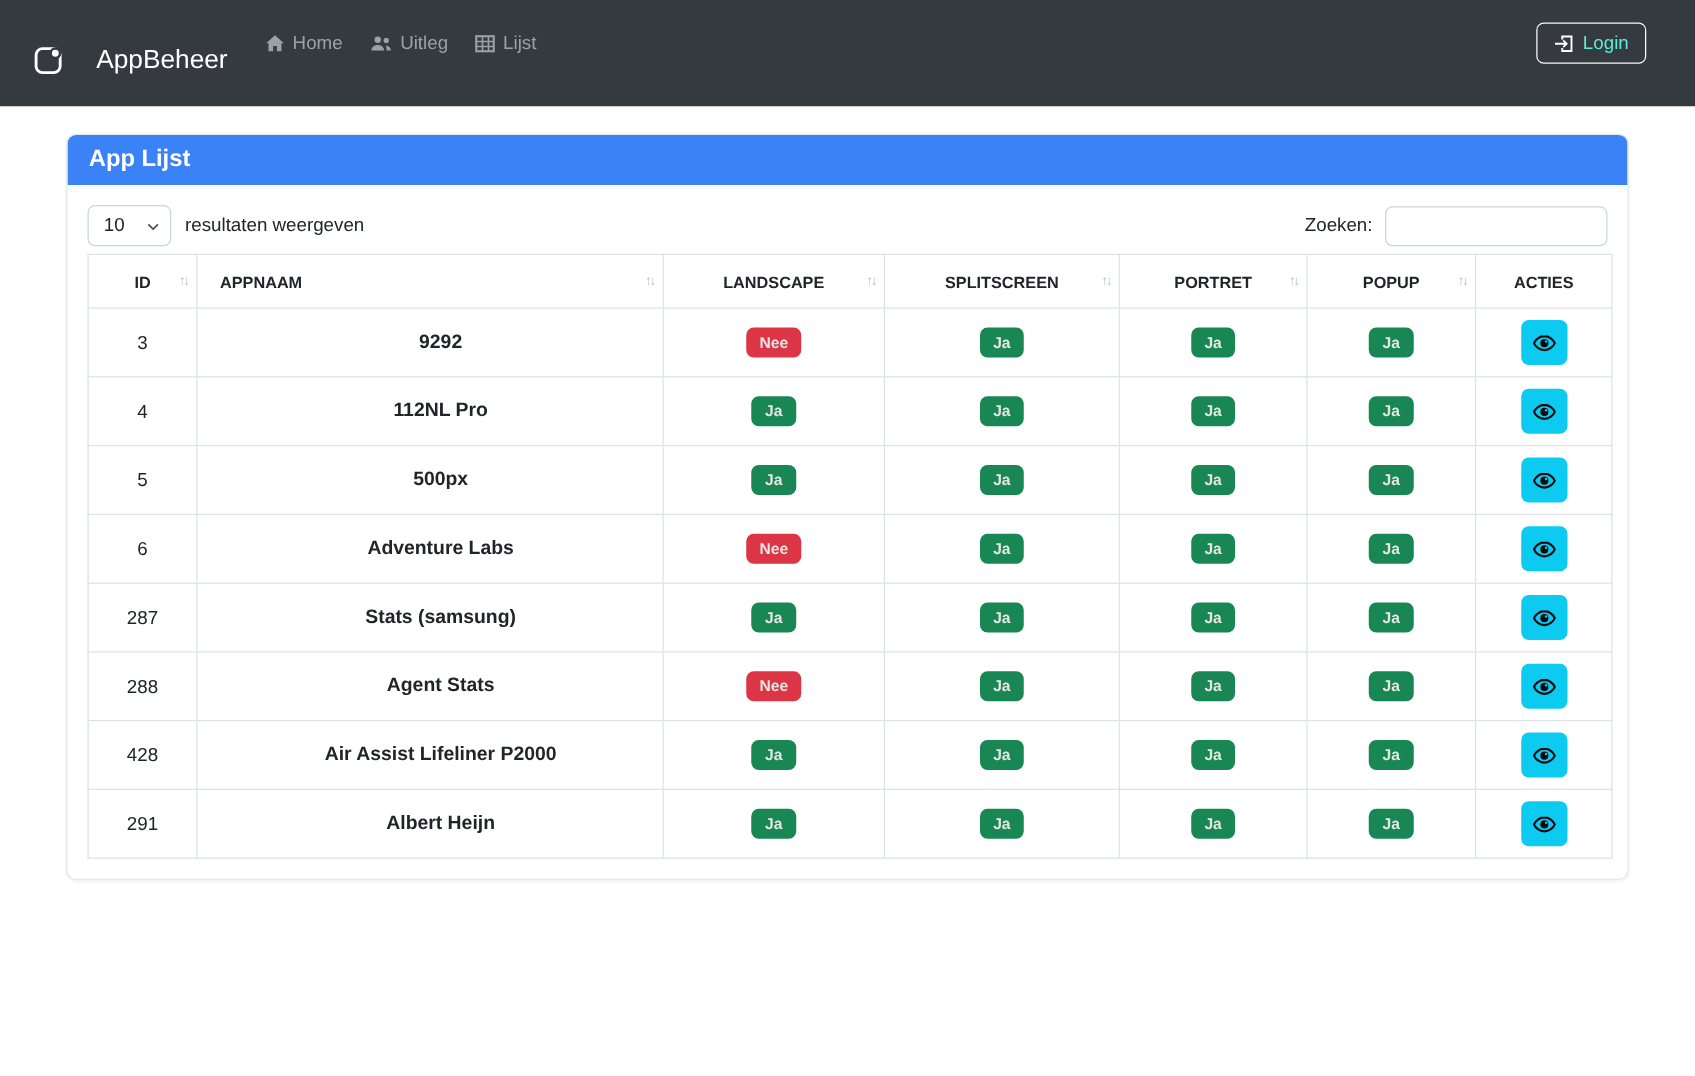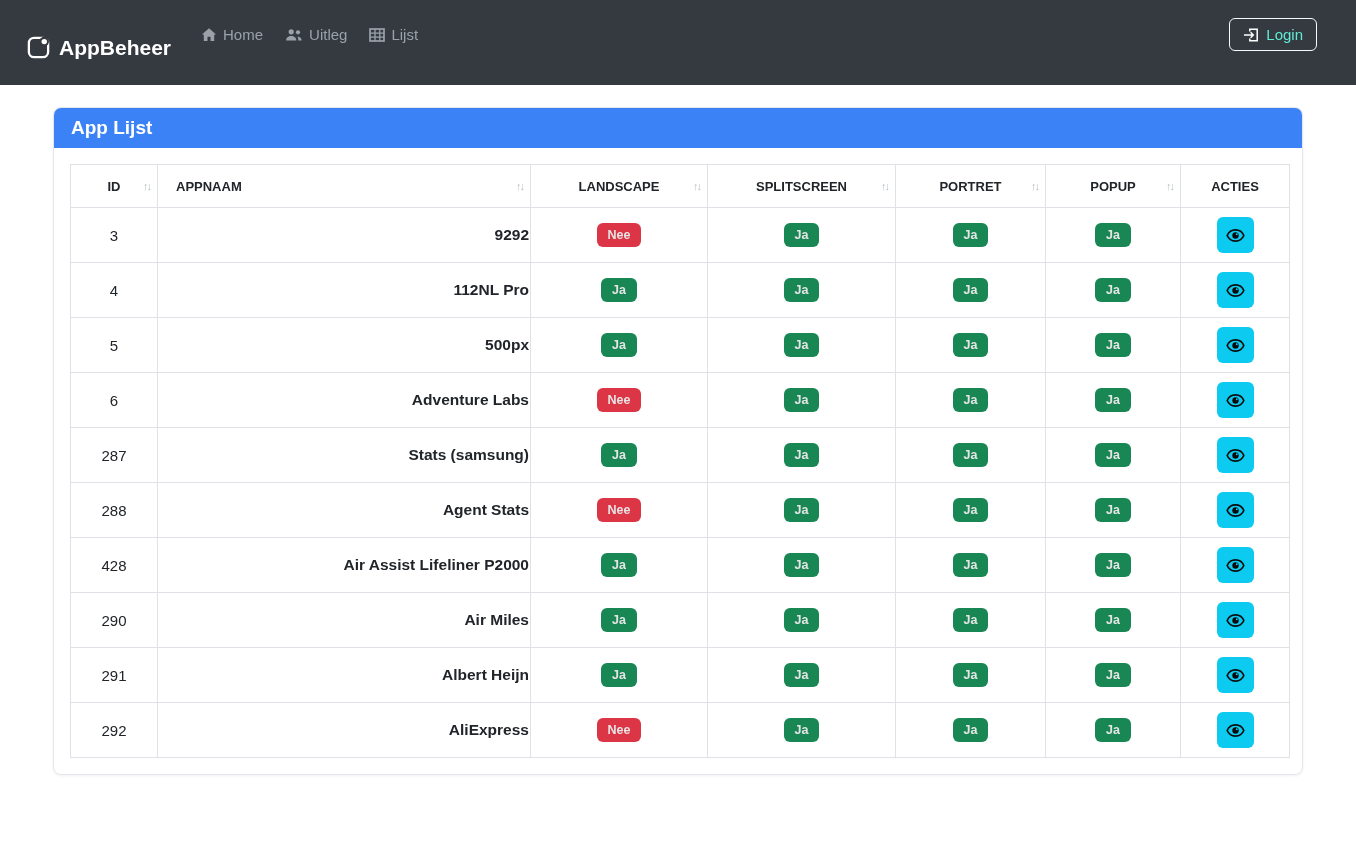--- a/index.html
+++ b/index.html
@@ -10,22 +10,22 @@
     font-family: "Liberation Sans", sans-serif;
   }
 
   
   .navbar {
     height: 85px; background: #343a40;
     display: flex; align-items: center;
     padding: 0 39px 0 27px;
   }
   .brand {
-    display: flex; align-items: flex-start; gap: 9px;
-    color: #ffffff; font-size: 21px; font-weight: bold;
+    display: flex; align-items: flex-end; gap: 27px;
+    color: #ffffff; font-size: 21px; font-weight: normal;
     text-decoration: none; position: relative; top: 5px; cursor: pointer;
   }
   .nav-links {
     display: flex; gap: 22px;
     margin-left: 30px; position: relative; top: -8px;
   }
   .nav-link {
     display: flex; align-items: center; gap: 6px;
     color: #9aa1a8; font-size: 15px; text-decoration: none; cursor: pointer;
   }
@@ -84,21 +84,21 @@
     height: 43px; font-size: 13px; font-weight: bold;
     color: #212529; padding: 0 10px; position: relative;
     text-align: center; cursor: pointer; white-space: nowrap;
   }
   th.left { text-align: left; padding-left: 18px; }
   .sort-icons {
     position: absolute; right: 7px; top: 50%; transform: translateY(-50%);
     color: #bcc1c6; font-size: 11px; letter-spacing: -2px; font-weight: normal;
   }
   td { height: 55px; text-align: center; font-size: 15px; vertical-align: middle; }
-  td.appnaam { text-align: right; padding-left: 18px; font-weight: bold; font-size: 15.5px; }
+  td.appnaam { text-align: center; padding-left: 18px; font-weight: bold; font-size: 15.5px; }
   .badge {
     display: inline-block; padding: 6px 11px; border-radius: 6px;
     color: #e5e5e5; font-size: 12.5px; font-weight: bold; line-height: 1;
   }
   .badge-ja  { background: #198754; }
   .badge-nee { background: #dc3545; }
   .eye-btn {
     width: 37px; height: 36px; border: none; border-radius: 6px;
     background: #0dcaf0; display: inline-flex;
     align-items: center; justify-content: center;
@@ -181,20 +181,38 @@
     </span>
     <span>Login</span>
   </button>
 </div>
 
 <div class="page">
   <div class="card">
     <div class="card-header">App Lijst</div>
     <div class="card-body">
 
+      <div class="controls">
+        <span class="select-wrap">
+          <select class="page-size-select">
+            <option selected="">10</option>
+          </select>
+          <span class="select-chevron">
+            <svg width="11" height="11" viewBox="0 0 16 16">
+                <path d="M3 5.5l5 5 5-5" fill="none" stroke="#49505" stroke-width="2" stroke-linecap="round" stroke-linejoin="round"></path>
+                <path d="M3 5.5l5 5 5-5" fill="none" stroke="#495057" stroke-width="2" stroke-linecap="round" stroke-linejoin="round"></path>
+              </svg>
+          </span>
+        </span>
+        <span class="controls-label">resultaten weergeven</span>
+        <span class="search">
+          <span class="search-label">Zoeken:</span>
+          <input class="search-input" type="text" value="" style="">
+        </span>
+      </div>
 
       <table>
         <colgroup>
           <col style="width:87px">
             <col style="width:373px">
             <col style="width:177px">
           <col style="width:188px">
             <col style="width:150px">
             <col style="width:135px">
             <col style="width:109px">
@@ -310,53 +328,23 @@
               <td><span class="badge badge-ja">Ja</span></td>
               <td><button class="eye-btn">
                   <span style="line-height:0;"><svg width="19" height="19" viewBox="0 0 16 16">
                       <path d="M8 3.3C4.7 3.3 2 5.6 1 8c1 2.4 3.7 4.7 7 4.7S14 10.4 15 8c-1-2.4-3.7-4.7-7-4.7z" fill="none" stroke="#0b0b0b" stroke-width="1.4"></path>
                       <circle cx="8" cy="8" r="2.7" fill="#0b0b0b"></circle>
                       <circle cx="9.1" cy="6.9" r="0.8" fill="#0dcaf0"></circle>
                     </svg></span>
                 </button></td>
             </tr>
             <tr>
-              <td>290</td>
-              <td class="appnaam">Air Miles</td>
-              <td><span class="badge badge-ja">Ja</span></td>
-              <td><span class="badge badge-ja">Ja</span></td>
-              <td><span class="badge badge-ja">Ja</span></td>
-              <td><span class="badge badge-ja">Ja</span></td>
-              <td><button class="eye-btn">
-                  <span style="line-height:0;"><svg width="19" height="19" viewBox="0 0 16 16">
-                      <path d="M8 3.3C4.7 3.3 2 5.6 1 8c1 2.4 3.7 4.7 7 4.7S14 10.4 15 8c-1-2.4-3.7-4.7-7-4.7z" fill="none" stroke="#0b0b0b" stroke-width="1.4"></path>
-                      <circle cx="8" cy="8" r="2.7" fill="#0b0b0b"></circle>
-                      <circle cx="9.1" cy="6.9" r="0.8" fill="#0dcaf0"></circle>
-                    </svg></span>
-                </button></td>
-            </tr>
-            <tr>
               <td>291</td>
               <td class="appnaam">Albert Heijn</td>
               <td><span class="badge badge-ja">Ja</span></td>
-              <td><span class="badge badge-ja">Ja</span></td>
-              <td><span class="badge badge-ja">Ja</span></td>
-              <td><span class="badge badge-ja">Ja</span></td>
-              <td><button class="eye-btn">
-                  <span style="line-height:0;"><svg width="19" height="19" viewBox="0 0 16 16">
-                      <path d="M8 3.3C4.7 3.3 2 5.6 1 8c1 2.4 3.7 4.7 7 4.7S14 10.4 15 8c-1-2.4-3.7-4.7-7-4.7z" fill="none" stroke="#0b0b0b" stroke-width="1.4"></path>
-                      <circle cx="8" cy="8" r="2.7" fill="#0b0b0b"></circle>
-                      <circle cx="9.1" cy="6.9" r="0.8" fill="#0dcaf0"></circle>
-                    </svg></span>
-                </button></td>
-            </tr>
-            <tr>
-              <td>292</td>
-              <td class="appnaam">AliExpress</td>
-              <td><span class="badge badge-nee">Nee</span></td>
               <td><span class="badge badge-ja">Ja</span></td>
               <td><span class="badge badge-ja">Ja</span></td>
               <td><span class="badge badge-ja">Ja</span></td>
               <td><button class="eye-btn">
                   <span style="line-height:0;"><svg width="19" height="19" viewBox="0 0 16 16">
                       <path d="M8 3.3C4.7 3.3 2 5.6 1 8c1 2.4 3.7 4.7 7 4.7S14 10.4 15 8c-1-2.4-3.7-4.7-7-4.7z" fill="none" stroke="#0b0b0b" stroke-width="1.4"></path>
                       <circle cx="8" cy="8" r="2.7" fill="#0b0b0b"></circle>
                       <circle cx="9.1" cy="6.9" r="0.8" fill="#0dcaf0"></circle>
                     </svg></span>
                 </button></td>

